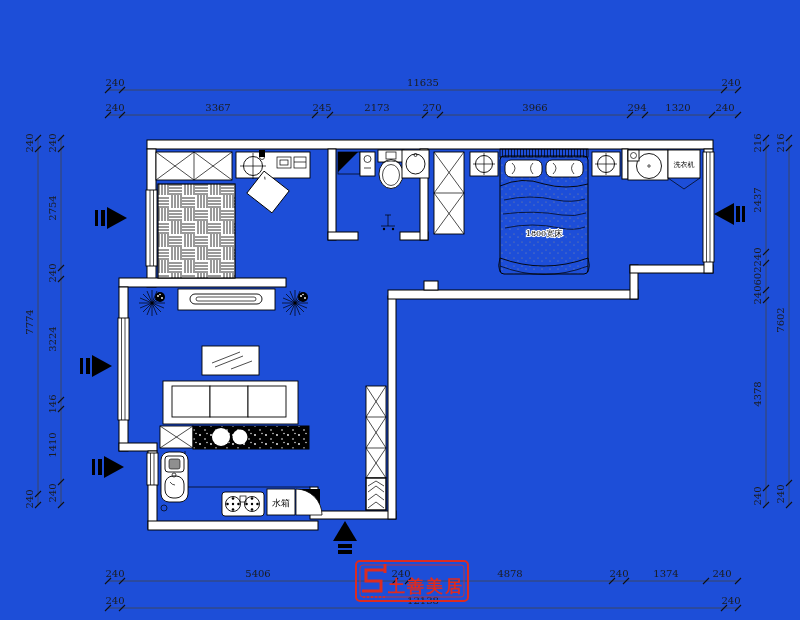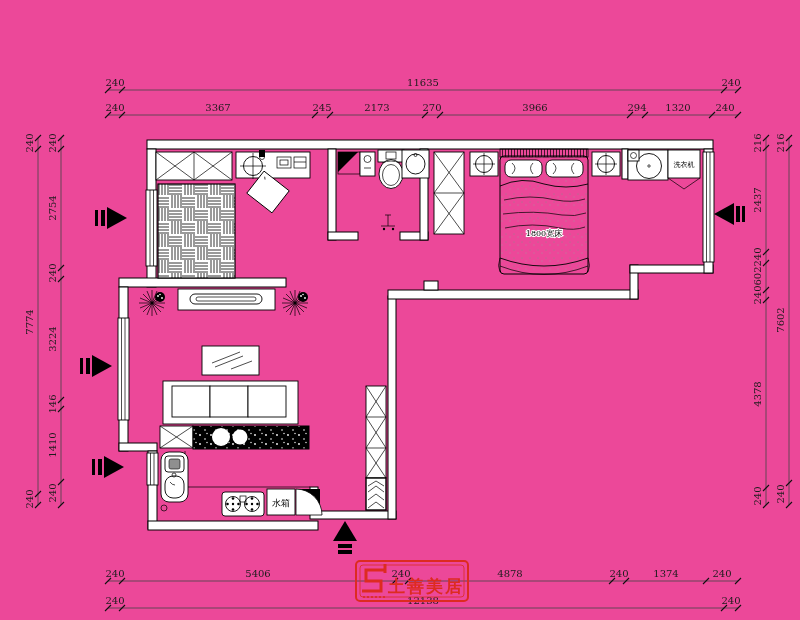--- a/index.html
+++ b/index.html
@@ -1,16 +1,16 @@
 <!DOCTYPE html>
 <html><head>
 <meta charset="utf-8">
 <style>
   html,body{margin:0;padding:0;background:#fff;}
-  .page{position:relative;width:800px;height:620px;background:#ec4899;overflow:hidden;}
+  .page{position:relative;width:800px;height:620px;background:#1d4ed8;overflow:hidden;}
   svg text{font-family:"DejaVu Serif",serif;}
   .dim{font-size:10px;fill:#1c1c1c;}
   .dimh{text-anchor:middle;}
   .dimv{text-anchor:middle;}
   .dl{stroke:#444;stroke-width:0.8;fill:none;}
   .tick{stroke:#111;stroke-width:1.1;fill:none;}
   .wall{fill:#fff;stroke:#000;stroke-width:1;}
   .win{fill:#fff;stroke:#000;stroke-width:0.9;}
   .wl{stroke:#000;stroke-width:0.7;fill:none;}
   .f{fill:none;stroke:#000;stroke-width:0.9;}

